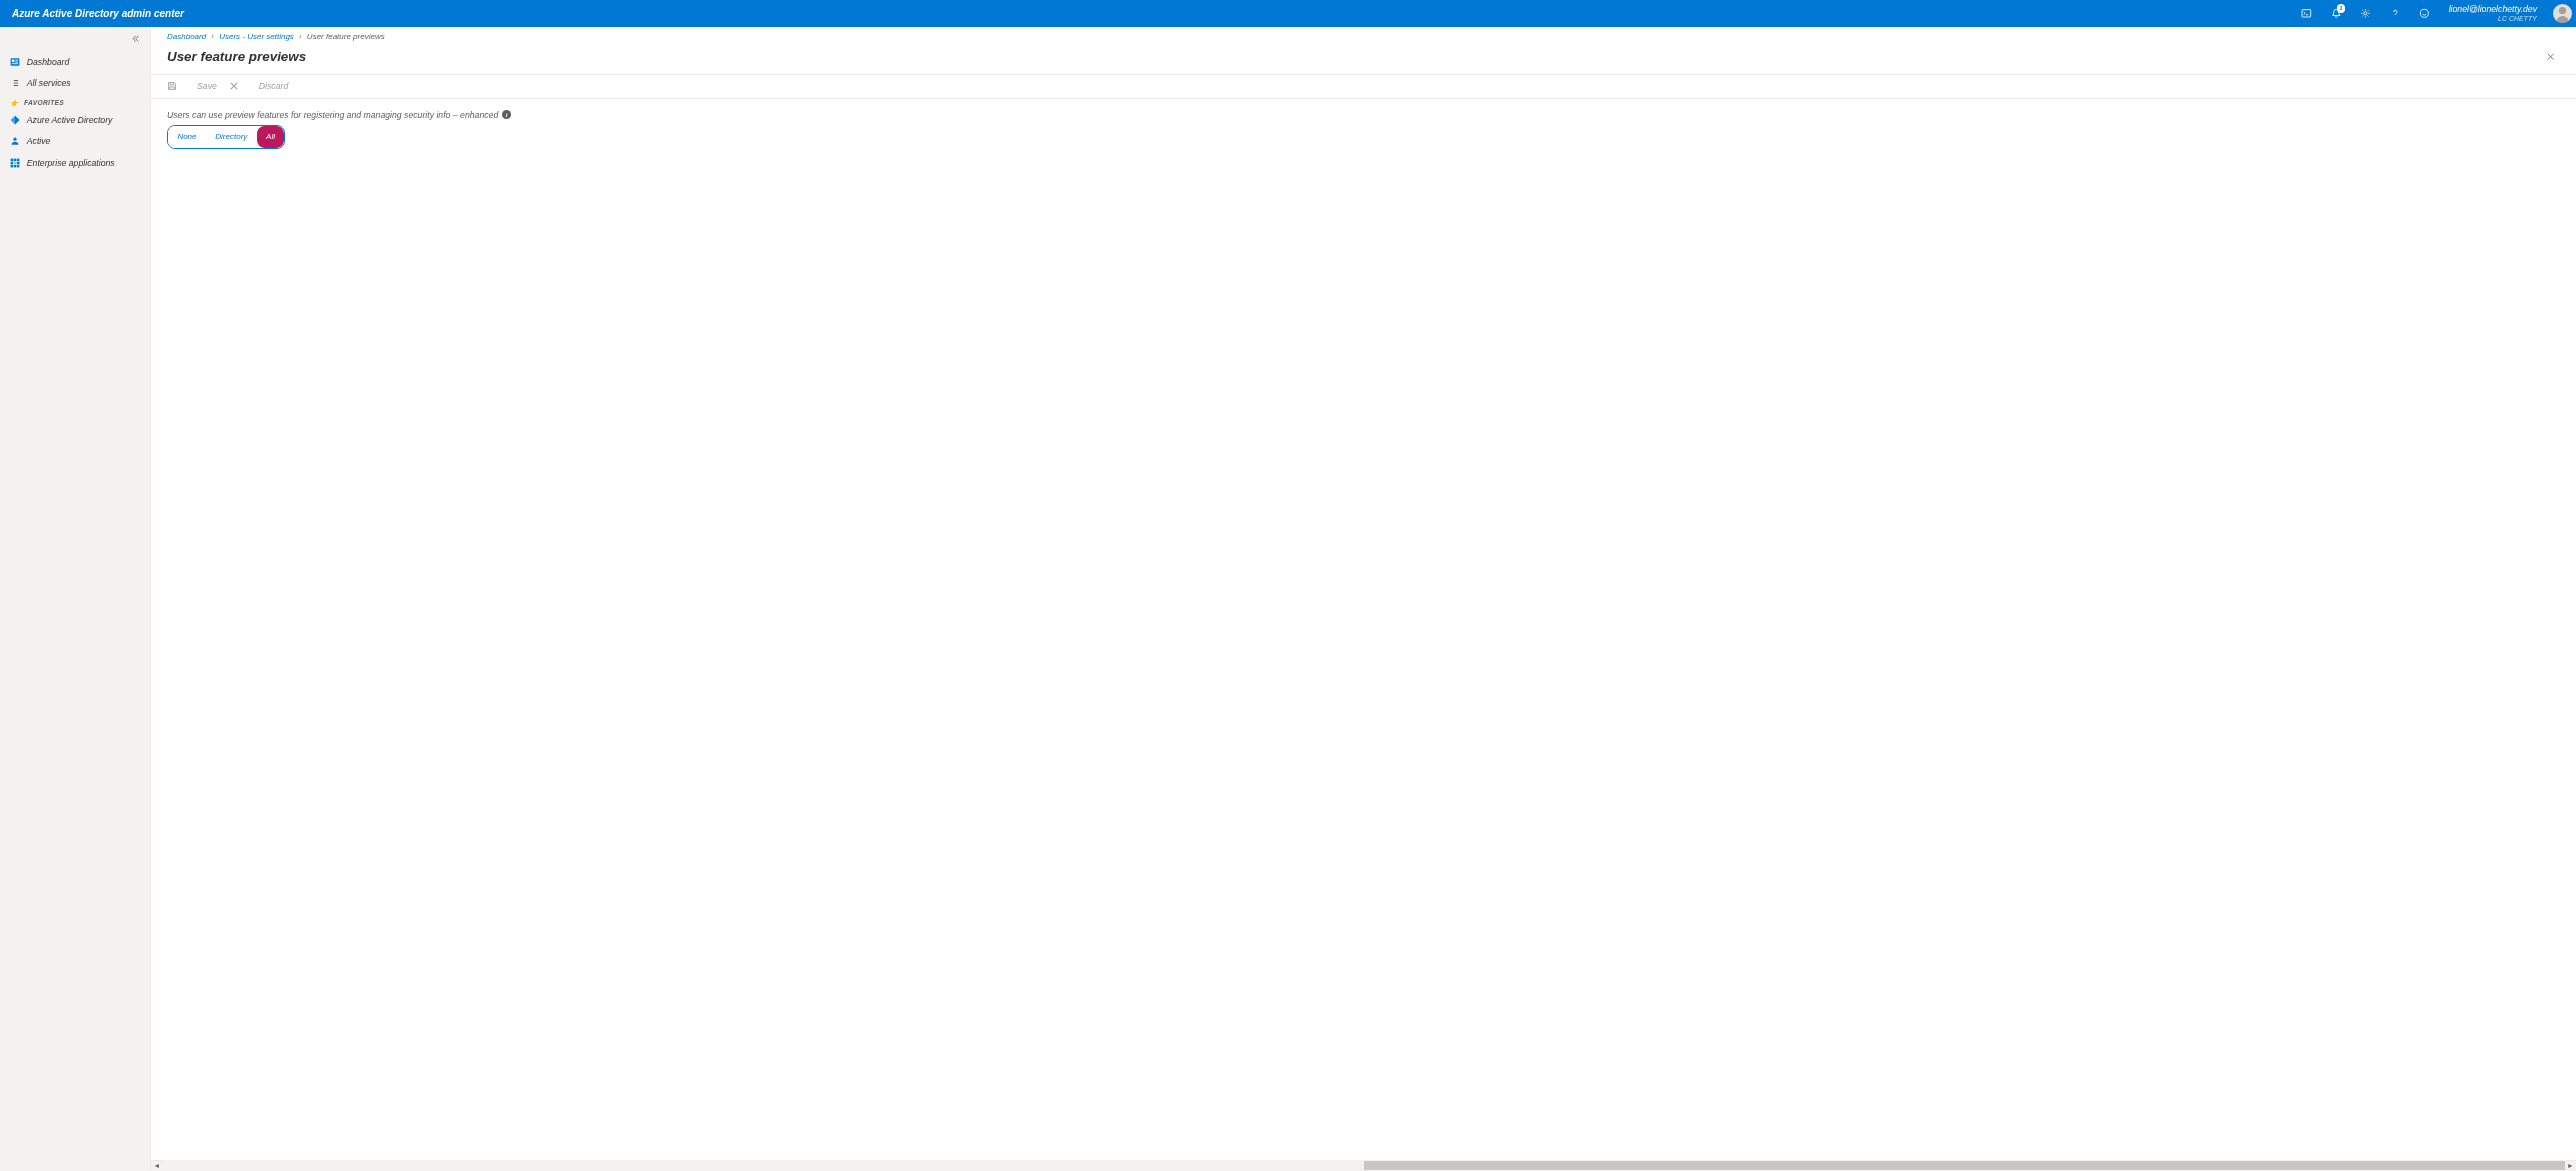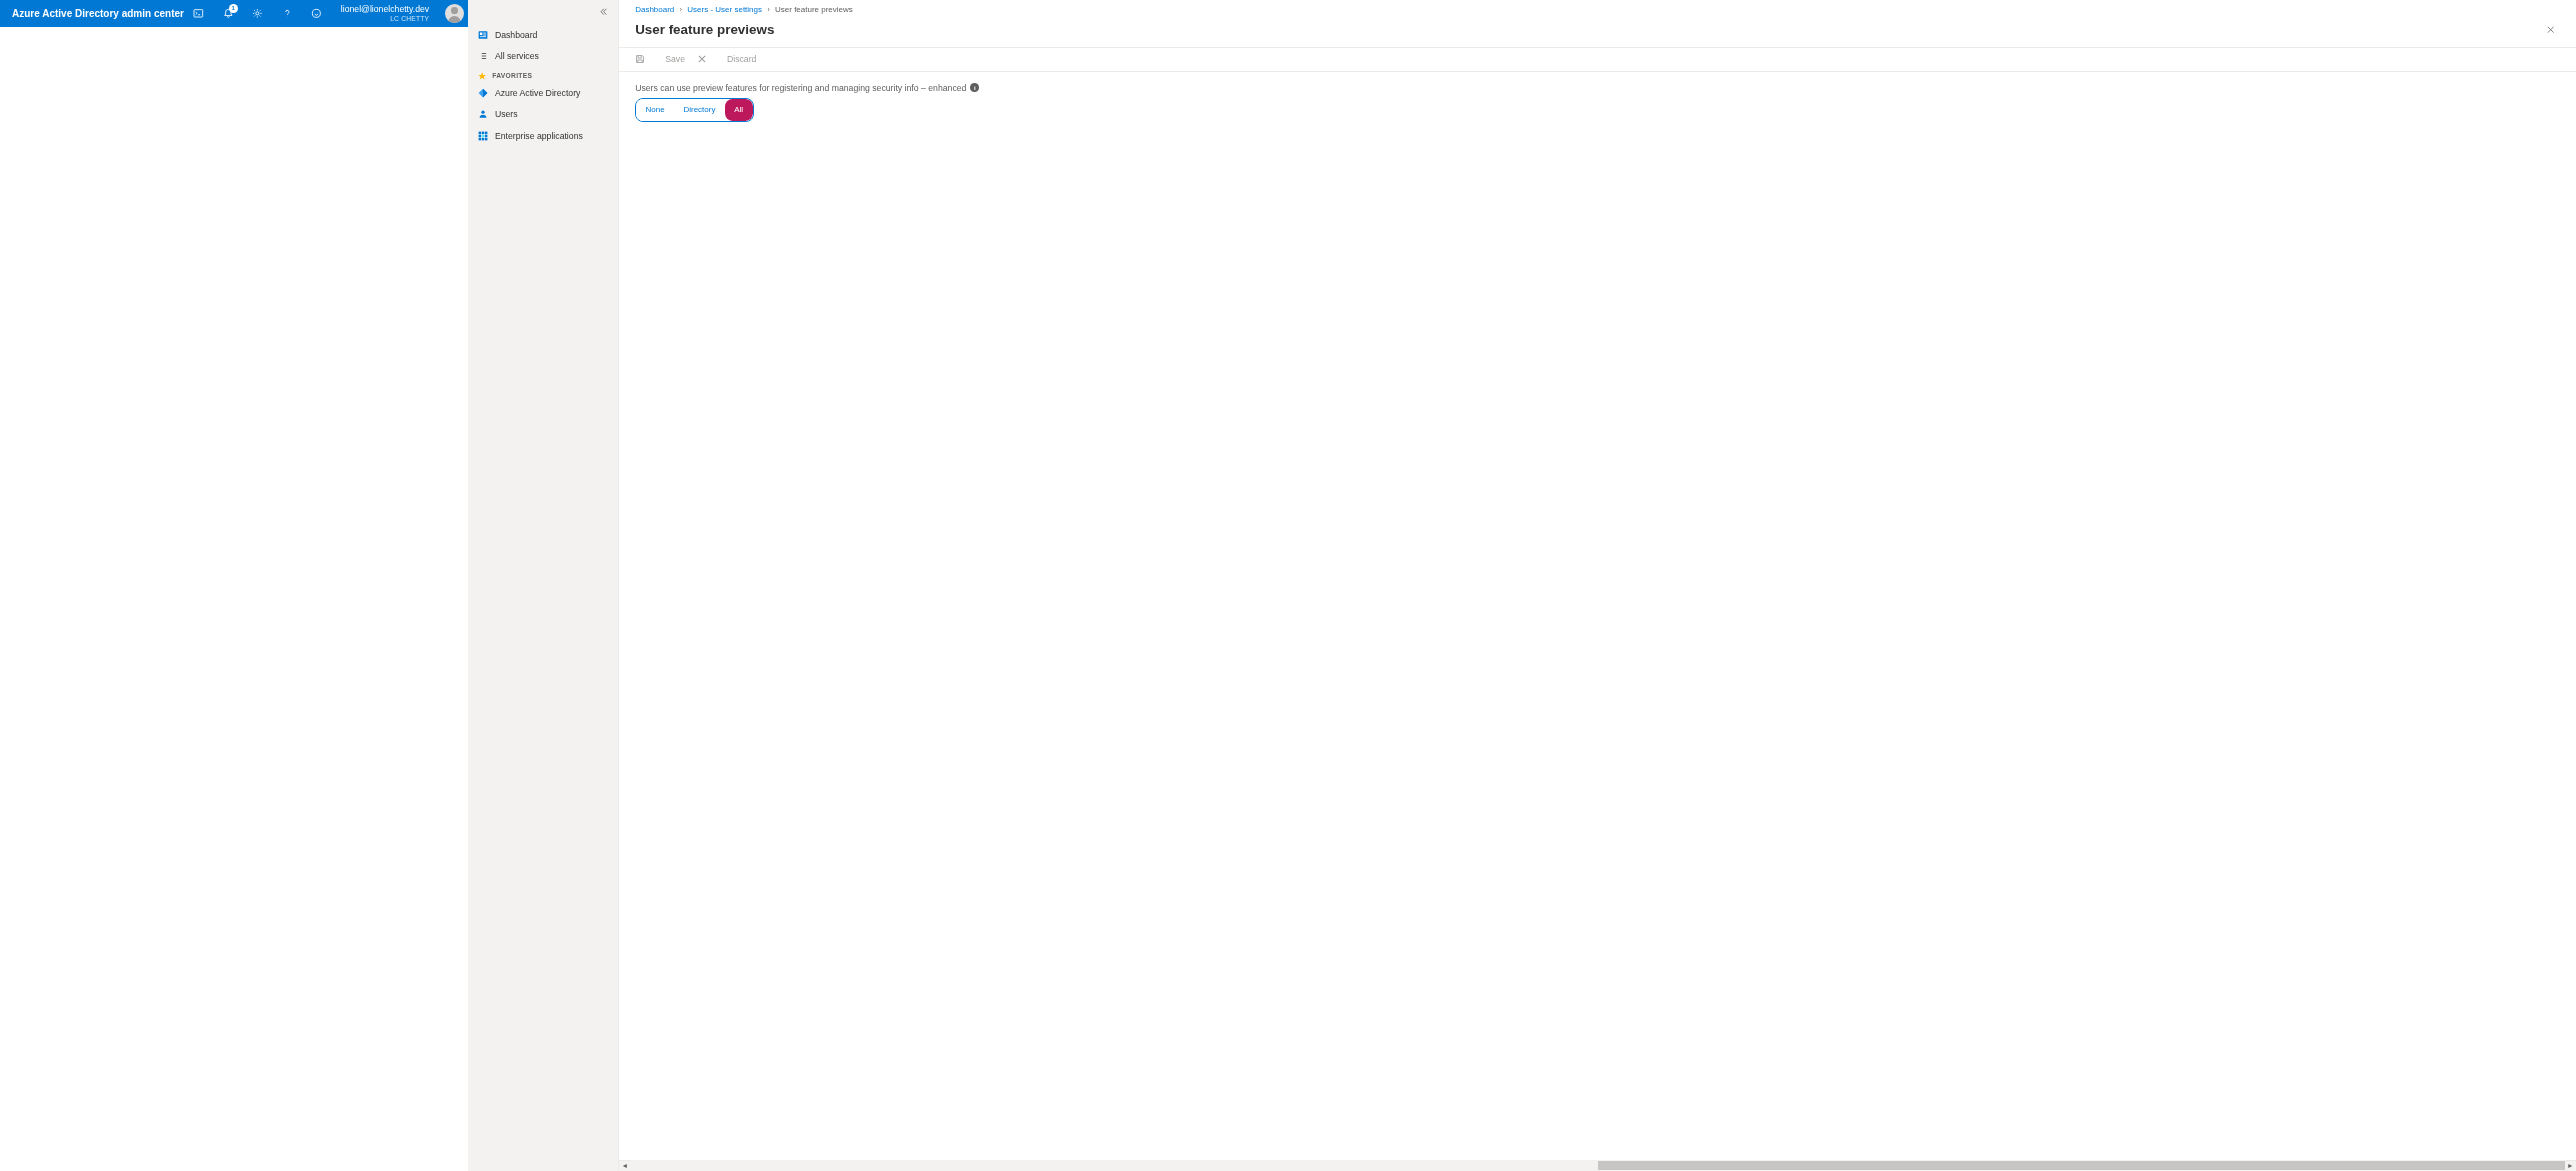--- a/index.html
+++ b/index.html
@@ -1,17 +1,17 @@
 <!DOCTYPE html>
 <html><head>
 <meta charset="utf-8">
 <style>
   * { box-sizing: border-box; margin: 0; padding: 0; }
   html, body { width: 100%; height: 100%; font-family: "Segoe UI", Arial, sans-serif; font-size: 8.7px; color: #323130; background: #ffffff; overflow: hidden; }
-  .root { display: flex; flex-direction: row; height: 100vh; }
+  .root { display: flex; flex-direction: column; height: 100vh; font-style: italic; }
 
   
   .topbar { height: 27px; background: #0078d4; color: #fff; display: flex; align-items: center; justify-content: space-between; padding: 0 0 0 12px; flex-shrink: 0; }
   .topbar-title { font-size: 10px; font-weight: 600; }
   .topbar-right { display: flex; align-items: center; height: 100%; }
   .topbar-icon { width: 29.5px; height: 27px; display: flex; align-items: center; justify-content: center; cursor: pointer; position: relative; color: #fff; }
   .badge { position: absolute; top: 4px; right: 5.4px; background: #fff; color: #0078d4; font-size: 6px; font-weight: 600; border-radius: 5.4px; min-width: 8.7px; height: 8.7px; line-height: 8.7px; text-align: center; }
   .topbar-user { display: flex; align-items: center; padding: 0 4px 0 9.4px; height: 100%; cursor: pointer; }
   .topbar-user-text { text-align: right; line-height: 1.2; padding-right: 16px; }
   .topbar-user-email { font-size: 8.7px; }
@@ -152,21 +152,21 @@
         </span>
         <span>Azure Active Directory</span>
       </div>
       <div class="sidebar-item">
         <span class="sidebar-icon">
           <svg width="10" height="10" viewBox="0 0 16 16">
               <circle cx="8" cy="5" r="2.6" fill="#0078d4"></circle>
               <path d="M2.5 14c0-3 2.5-4.8 5.5-4.8s5.5 1.8 5.5 4.8z" fill="#0078d4"></path>
             </svg>
         </span>
-        <span>Users</span>
+        <span>Active</span>
       </div>
       <div class="sidebar-item">
         <span class="sidebar-icon">
           <svg width="10" height="10" viewBox="0 0 16 16" fill="#0078d4">
               <rect x="1" y="1" width="4" height="4"></rect>
               <rect x="6" y="1" width="4" height="4"></rect>
               <rect x="11" y="1" width="4" height="4"></rect>
               <rect x="1" y="6" width="4" height="4"></rect>
               <rect x="6" y="6" width="4" height="4" fill="#50e6ff"></rect>
               <rect x="11" y="6" width="4" height="4"></rect>

